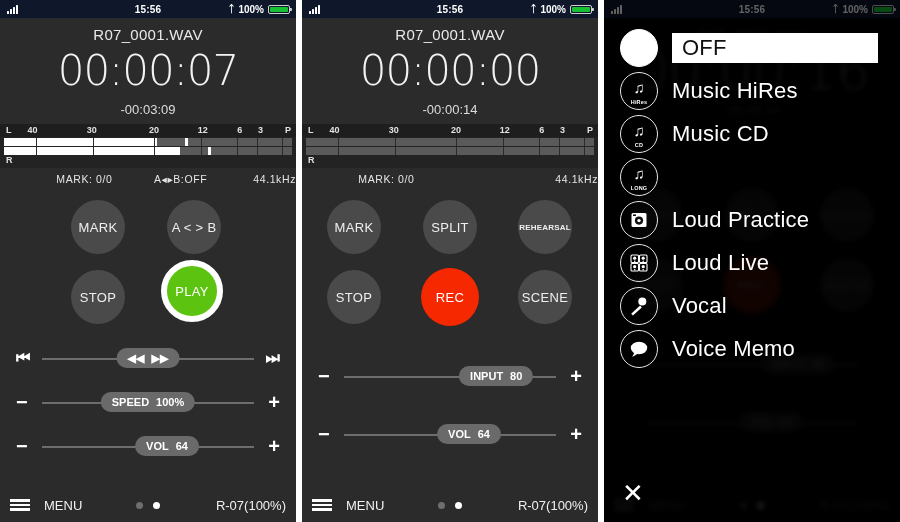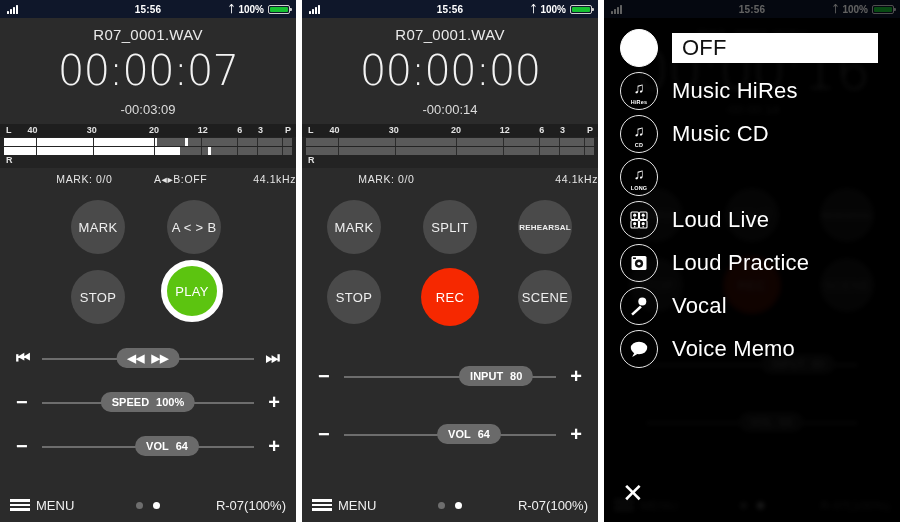--- a/index.html
+++ b/index.html
@@ -123,21 +123,21 @@
   .endbtn.l { left: 4px; }
   .endbtn.r { right: 4px; }
   .plusminus { font-size: 20px; font-weight: bold; color:#fff; }
 
   
   .footer {
     position: absolute; bottom: 0; left: 0; right: 0; height: 34px;
     background: #2b2b2b; display: flex; align-items: center;
     color: #f0f0f0; font-size: 13px;
   }
-  .menu { display: flex; align-items: center; gap: 6px; margin-left: 10px; }
+  .menu { display: flex; align-items: center; gap: 14px; margin-left: 10px; }
   .hamb { display: flex; flex-direction: column; gap: 2px; }
   .hamb i { display: block; width: 20px; height: 2.5px; background: #fff; }
   .dots { position: absolute; left: 0; right: 0; display: flex; justify-content: center; gap: 10px; }
   .dots i { width: 7px; height: 7px; border-radius: 50%; background: #6e6e6e; display:block; }
   .dots i.on { background: #ffffff; }
   .devname { margin-left: auto; margin-right: 10px; font-size: 13px; }
 
   
   .panel.scene { background: #000; }
   .ghost {
@@ -506,20 +506,32 @@
           <span class="ic-sub">CD</span>
         </div>
         <div class="scenelabel">Music CD</div>
       </div>
 
       <div class="scenerow">
         <div class="sceneicon">
           <span class="ic-note">♫</span>
           <span class="ic-sub">LONG</span>
         </div>
+      </div>
+
+      <div class="scenerow">
+        <div class="sceneicon">
+          <svg width="22" height="22" viewBox="0 0 22 22" aria-hidden="true">
+            <rect x="3.5" y="4" width="15" height="14" rx="1.5" fill="#fff"></rect>
+            <circle cx="11" cy="11.6" r="4.1" fill="#111"></circle>
+            <circle cx="11" cy="11.6" r="1.7" fill="#fff"></circle>
+            <rect x="5" y="5.4" width="3" height="1.6" fill="#111"></rect>
+          </svg>
+        </div>
+        <div class="scenelabel">Loud Practice</div>
       </div>
 
       <div class="scenerow">
         <div class="sceneicon">
           <svg width="22" height="22" viewBox="0 0 22 22" aria-hidden="true">
             <rect x="3" y="3" width="7.5" height="7.5" rx="1" fill="none" stroke="#fff" stroke-width="1.1"></rect>
             <rect x="11.5" y="3" width="7.5" height="7.5" rx="1" fill="none" stroke="#fff" stroke-width="1.1"></rect>
             <rect x="3" y="11.5" width="7.5" height="7.5" rx="1" fill="none" stroke="#fff" stroke-width="1.1"></rect>
             <rect x="11.5" y="11.5" width="7.5" height="7.5" rx="1" fill="none" stroke="#fff" stroke-width="1.1"></rect>
             <circle cx="6.7" cy="6.2" r="1.6" fill="#fff"></circle>
@@ -528,32 +540,20 @@
               <circle cx="15.2" cy="14.7" r="1.6" fill="#fff"></circle>
             <circle cx="6.7" cy="9.2" r=".8" fill="#fff"></circle>
               <circle cx="15.2" cy="9.2" r=".8" fill="#fff"></circle>
             <circle cx="6.7" cy="17.7" r=".8" fill="#fff"></circle>
               <circle cx="15.2" cy="17.7" r=".8" fill="#fff"></circle>
           </svg>
         </div>
         <div class="scenelabel">Loud Live</div>
       </div>
 
-      <div class="scenerow">
-        <div class="sceneicon">
-          <svg width="22" height="22" viewBox="0 0 22 22" aria-hidden="true">
-            <rect x="3.5" y="4" width="15" height="14" rx="1.5" fill="#fff"></rect>
-            <circle cx="11" cy="11.6" r="4.1" fill="#111"></circle>
-            <circle cx="11" cy="11.6" r="1.7" fill="#fff"></circle>
-            <rect x="5" y="5.4" width="3" height="1.6" fill="#111"></rect>
-          </svg>
-        </div>
-        <div class="scenelabel">Loud Practice</div>
-      </div>
-
 
       <div class="scenerow">
         <div class="sceneicon">
           <svg width="22" height="22" viewBox="0 0 22 22" aria-hidden="true">
             <circle cx="14.3" cy="6.6" r="4" fill="#fff"></circle>
             <rect x="2.5" y="14.3" width="12" height="2.6" fill="#fff" transform="rotate(-42 8.5 15.6)"></rect>
           </svg>
         </div>
         <div class="scenelabel">Vocal</div>
       </div>

